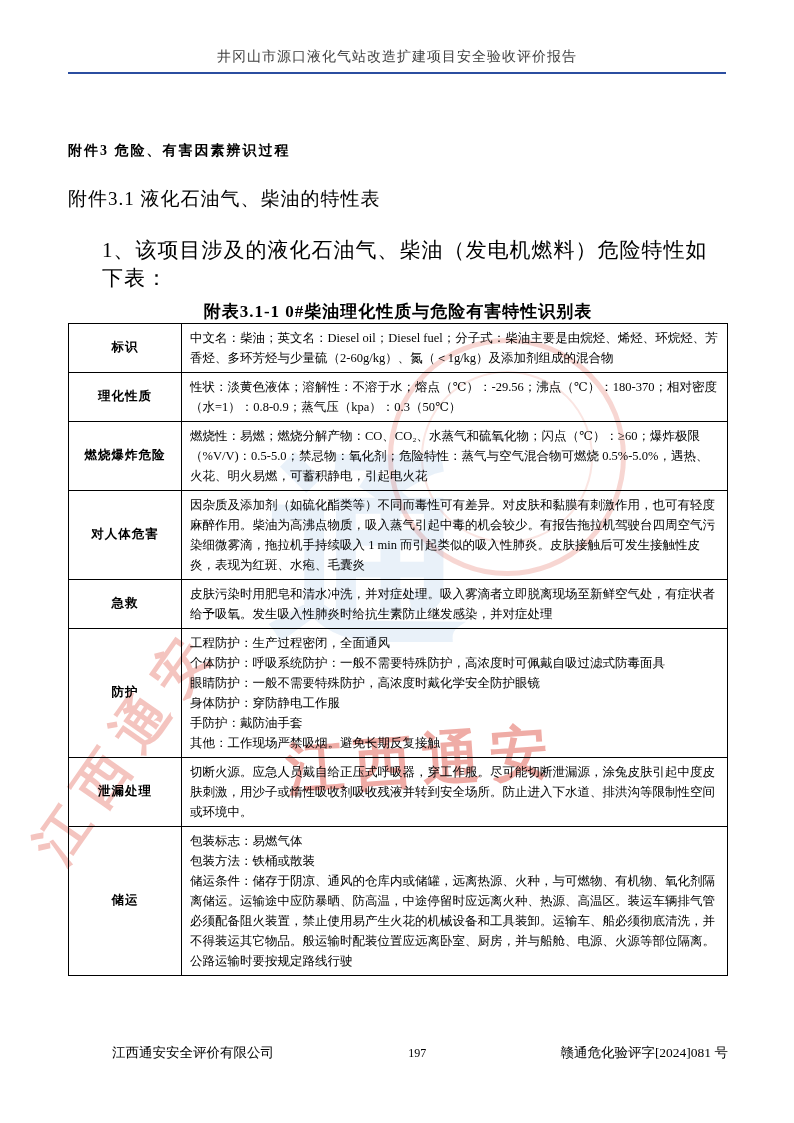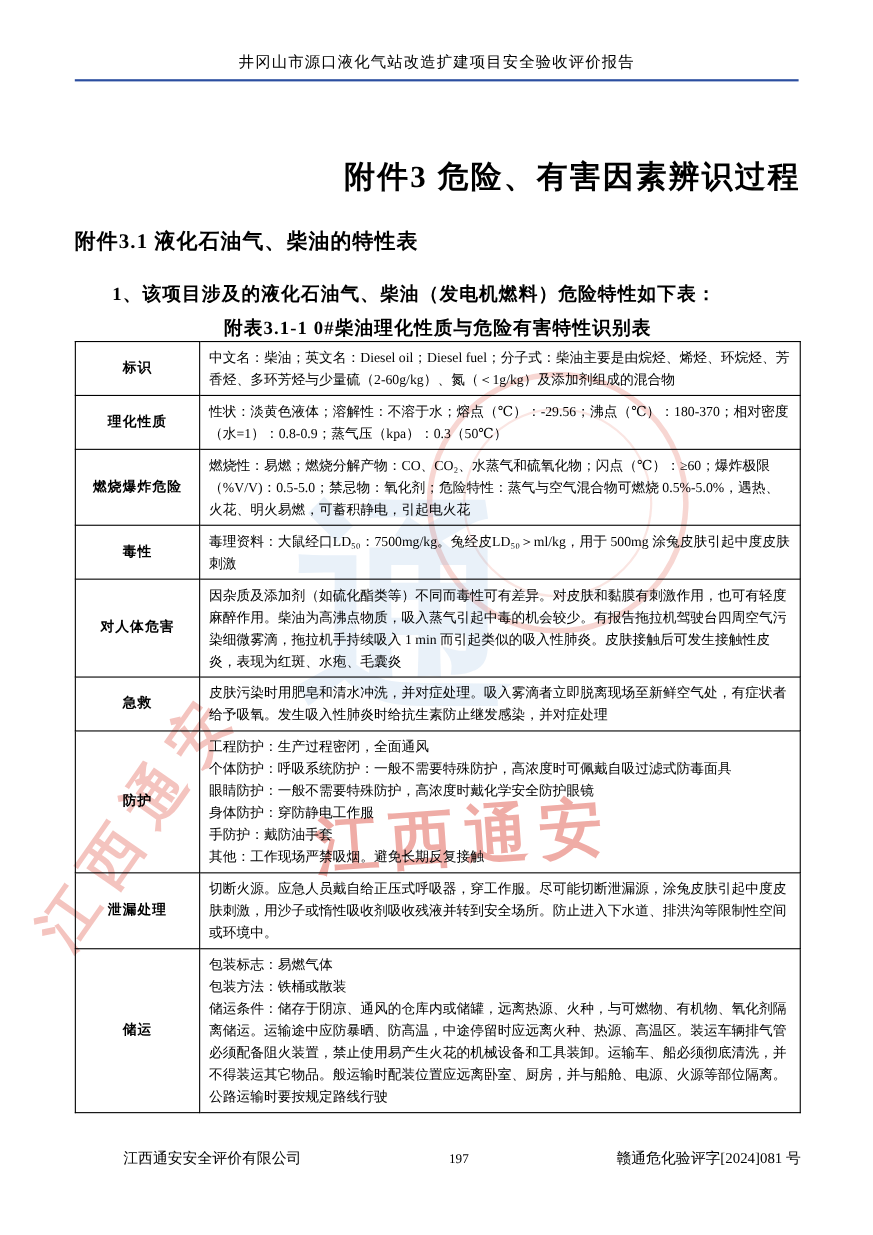--- a/index.html
+++ b/index.html
@@ -10,42 +10,41 @@
     margin:0 auto;
     overflow:hidden;
     font-family:"Liberation Serif","DejaVu Serif",serif;
     color:#000;
   }
   
   .header{
     position:absolute;left:68px;right:68px;top:48px;
     text-align:center;
     font-size:14px;
-    color:#000000;
+    color:#404040;
     padding-bottom:6px;
     border-bottom:2px solid #2b4ea0;
     letter-spacing:1px;
   }
   
   .content{position:absolute;left:68px;right:66px;top:100px;}
   .doc-title{
-    text-align:right;
-    font-size:28px;font-weight:bold;
+    text-align:left;
+    font-size:14px;font-weight:bold;
     margin-top:42px;letter-spacing:2px;
   }
   .section-title{
-    font-size:19px;font-weight:bold;
+    font-size:19px;font-weight:normal;
     margin-top:26px;letter-spacing:1px;
   }
   .intro{
-    font-size:17px;
+    font-size:21px;
     margin-top:24px;
     padding-left:34px;
     letter-spacing:1px;
-    font-weight:bold;
   }
   .table-caption{
     text-align:center;
     font-size:17px;font-weight:bold;
     margin-top:8px;margin-bottom:0;
     letter-spacing:1px;
   }
   table.spec{
     width:100%;
     border-collapse:collapse;
@@ -150,26 +149,20 @@
             </td>
   </tr>
 
   <tr>
     <td class="label-cell">燃烧爆炸危险</td>
     <td class="content-cell">
               <p class="cell-line">燃烧性：易燃；燃烧分解产物：CO、CO₂、水蒸气和硫氧化物；闪点（℃）：≥60；爆炸极限（%V/V)：0.5-5.0；禁忌物：氧化剂；危险特性：蒸气与空气混合物可燃烧 0.5%-5.0%，遇热、火花、明火易燃，可蓄积静电，引起电火花</p>
             </td>
   </tr>
 
-  <tr>
-    <td class="label-cell">毒性</td>
-    <td class="content-cell">
-              <p class="cell-line">毒理资料：大鼠经口LD₅₀：7500mg/kg。兔经皮LD₅₀＞ml/kg，用于 500mg 涂兔皮肤引起中度皮肤刺激</p>
-            </td>
-  </tr>
 
   <tr>
     <td class="label-cell">对人体危害</td>
     <td class="content-cell">
               <p class="cell-line">因杂质及添加剂（如硫化酯类等）不同而毒性可有差异。对皮肤和黏膜有刺激作用，也可有轻度麻醉作用。柴油为高沸点物质，吸入蒸气引起中毒的机会较少。有报告拖拉机驾驶台四周空气污染细微雾滴，拖拉机手持续吸入 1 min 而引起类似的吸入性肺炎。皮肤接触后可发生接触性皮炎，表现为红斑、水疱、毛囊炎</p>
             </td>
   </tr>
 
   <tr>
     <td class="label-cell">急救</td>

